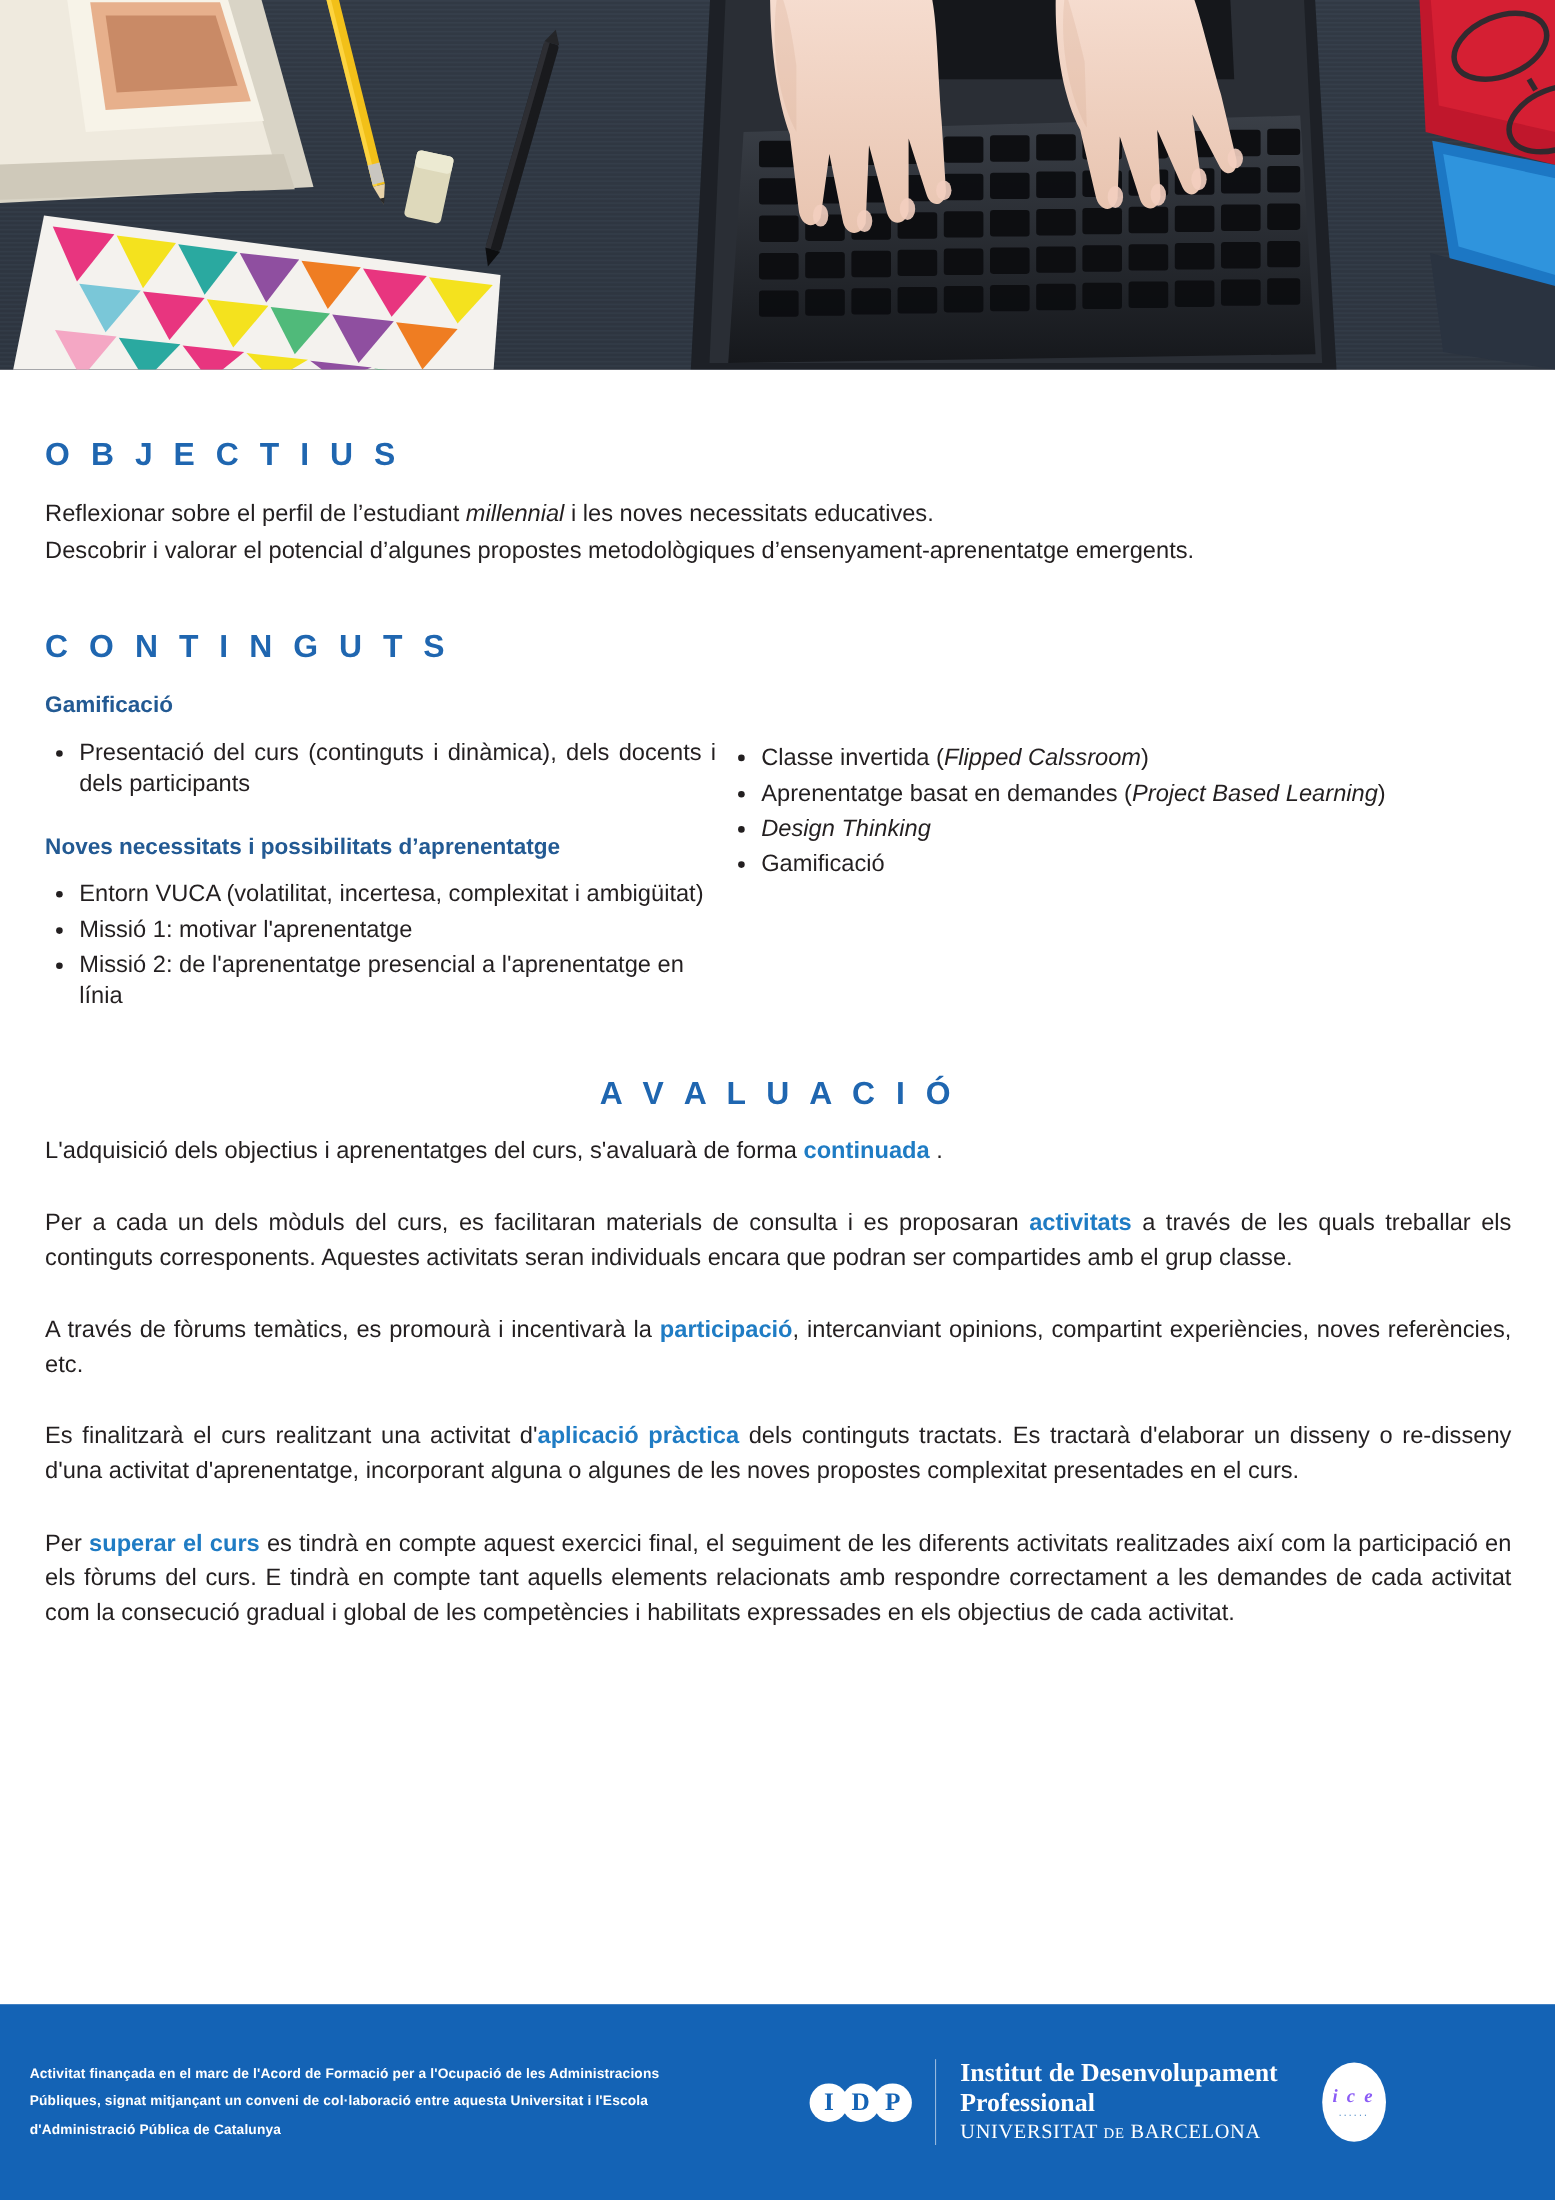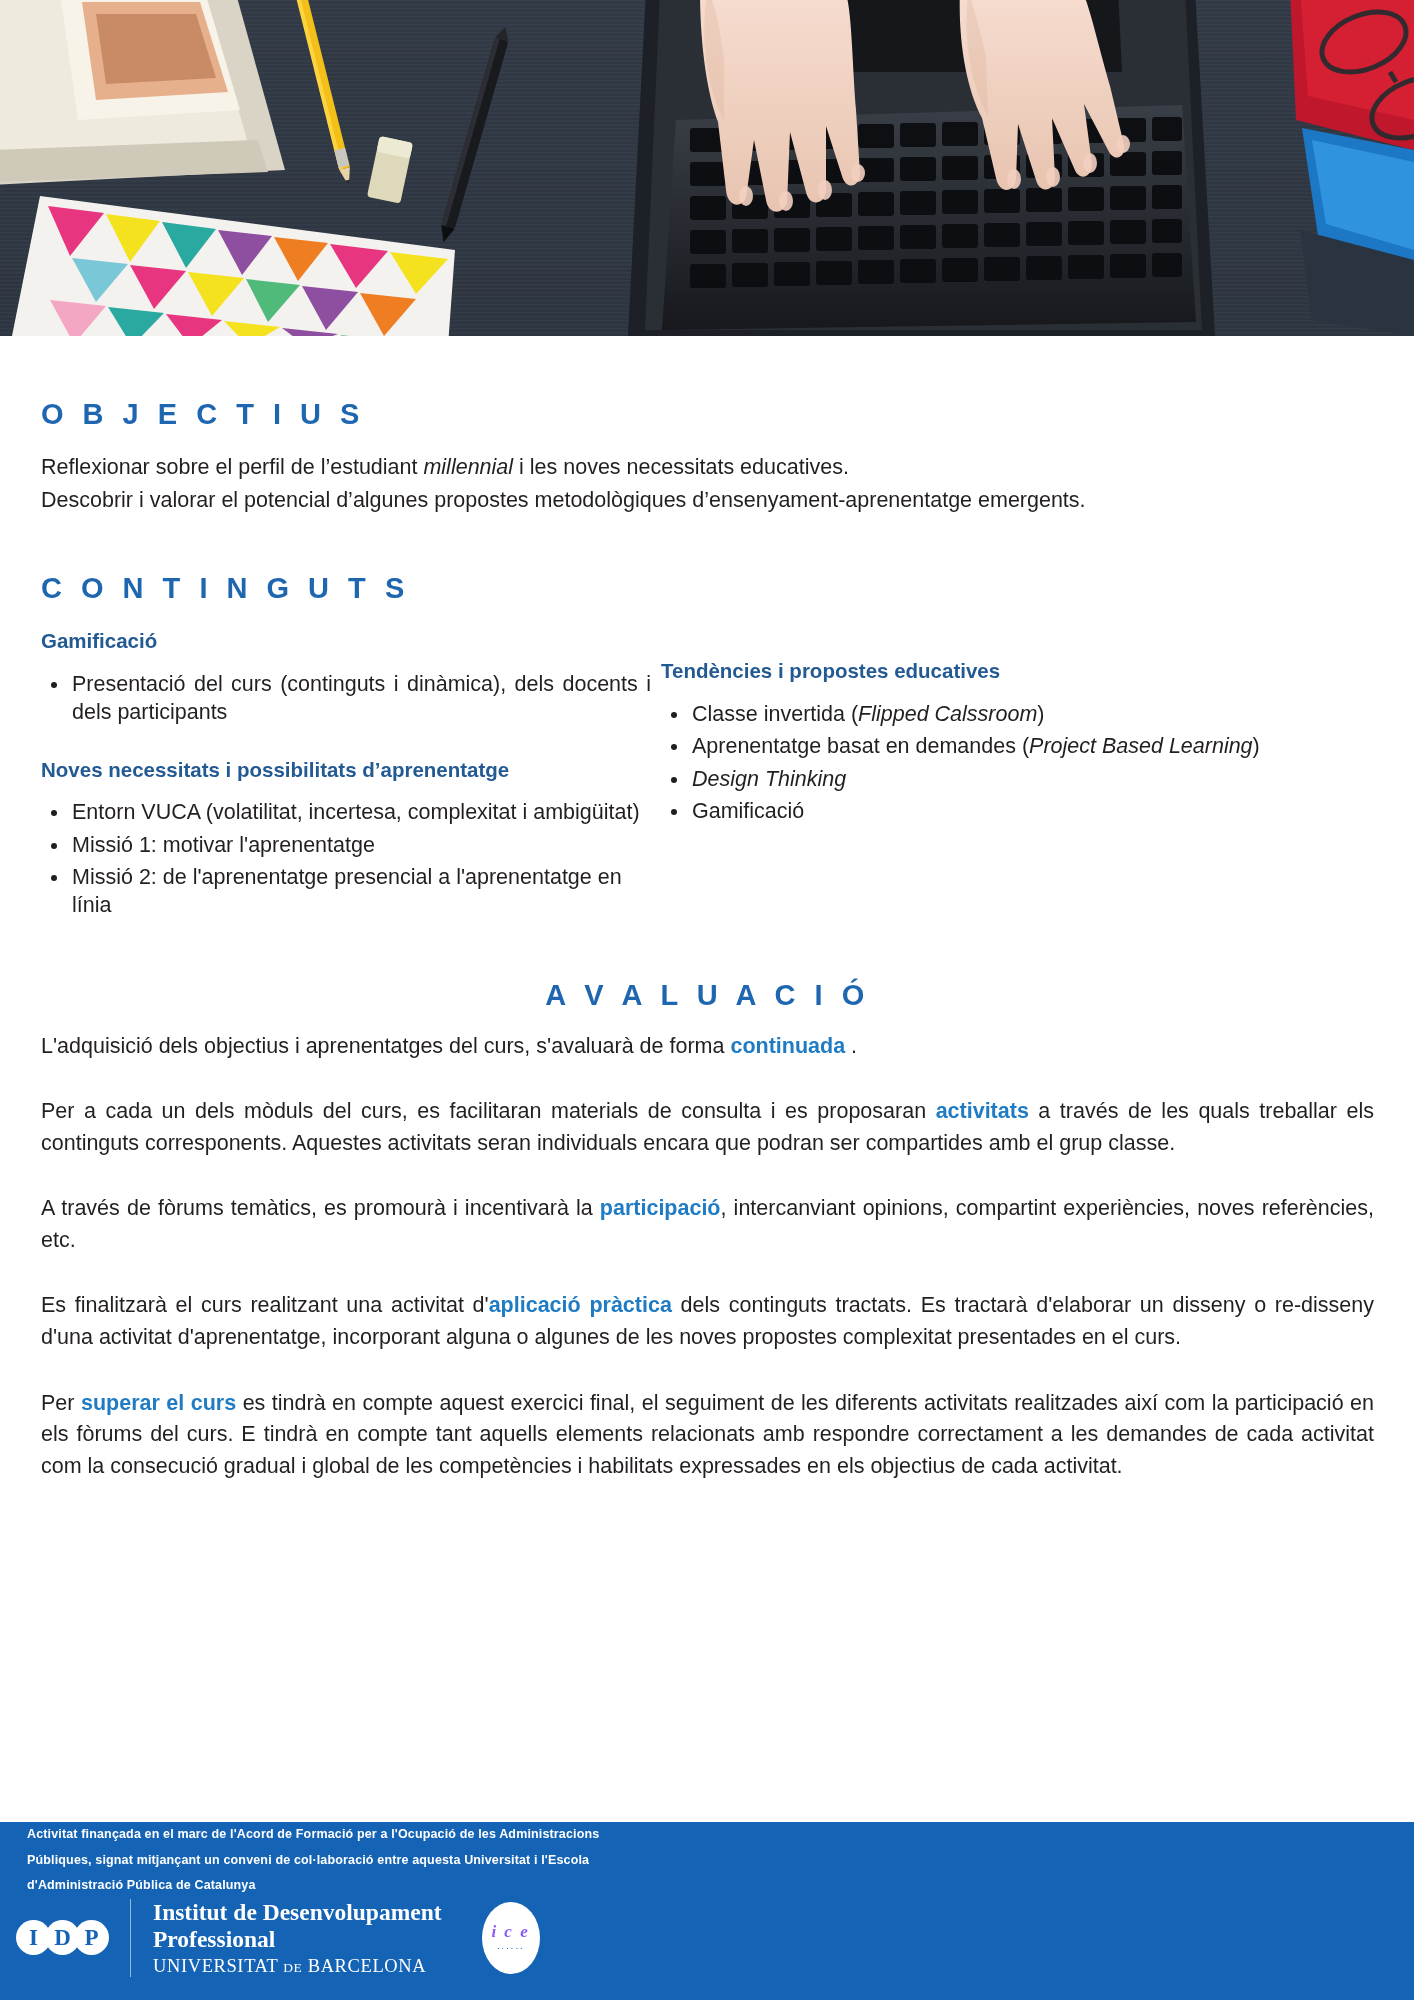--- a/index.html
+++ b/index.html
@@ -108,21 +108,21 @@
 
   
   .footer {
     position: absolute;
     left: 0;
     bottom: 0;
     width: 1414px;
     height: 178px;
     background: #1463b5;
     display: flex;
-    flex-direction: column;
+    align-items: center;
   }
   .footer-text {
     color: #ffffff;
     font-size: 12.5px;
     font-weight: 700;
     line-height: 2.05;
     letter-spacing: 0.15px;
     padding-left: 27px;
     width: 720px;
   }
@@ -435,21 +435,20 @@
           <li>
             <span>Missió 2: de l'aprenentatge presencial a l'aprenentatge en línia</span>
           </li>
         </ul>
       </div>
 
     </div>
 
     <div class="col-right">
       <div class="blk">
-        <h3 class="sub-head">Tendències i propostes educatives</h3>
         <ul class="bl">
           <li>
             <span>Classe invertida (</span><em>Flipped Calssroom</em><span>)</span>
           </li>
           <li>
             <span>Aprenentatge basat en demandes (</span><em>Project Based Learning</em><span>)</span>
           </li>
           <li>
             <em>Design Thinking</em>
           </li>

